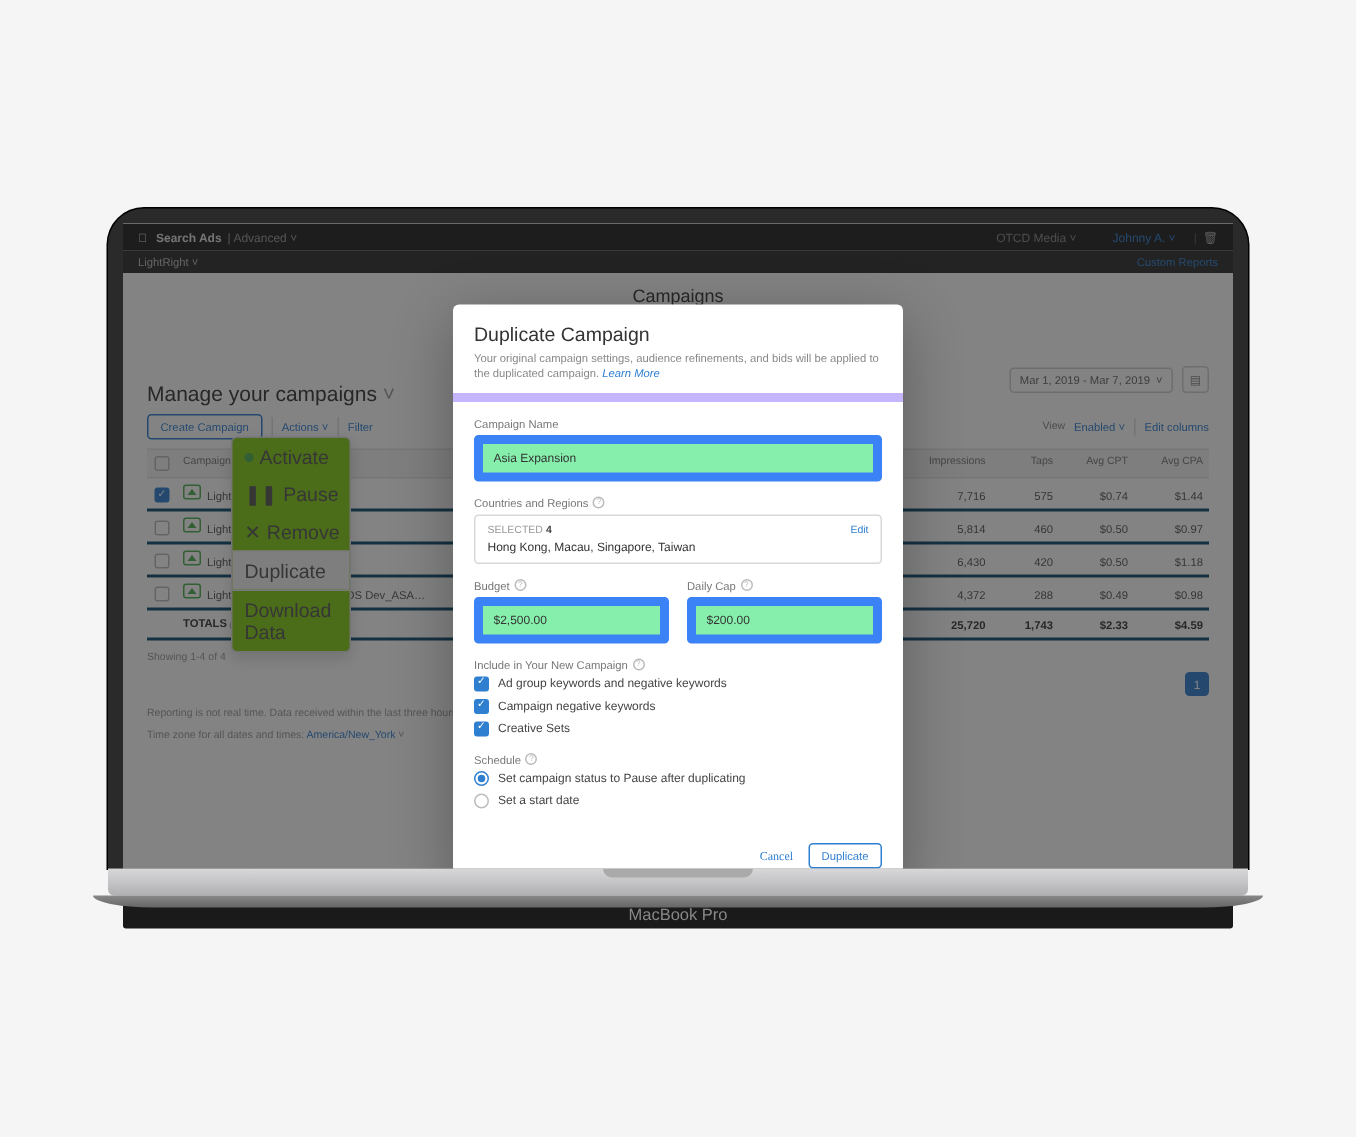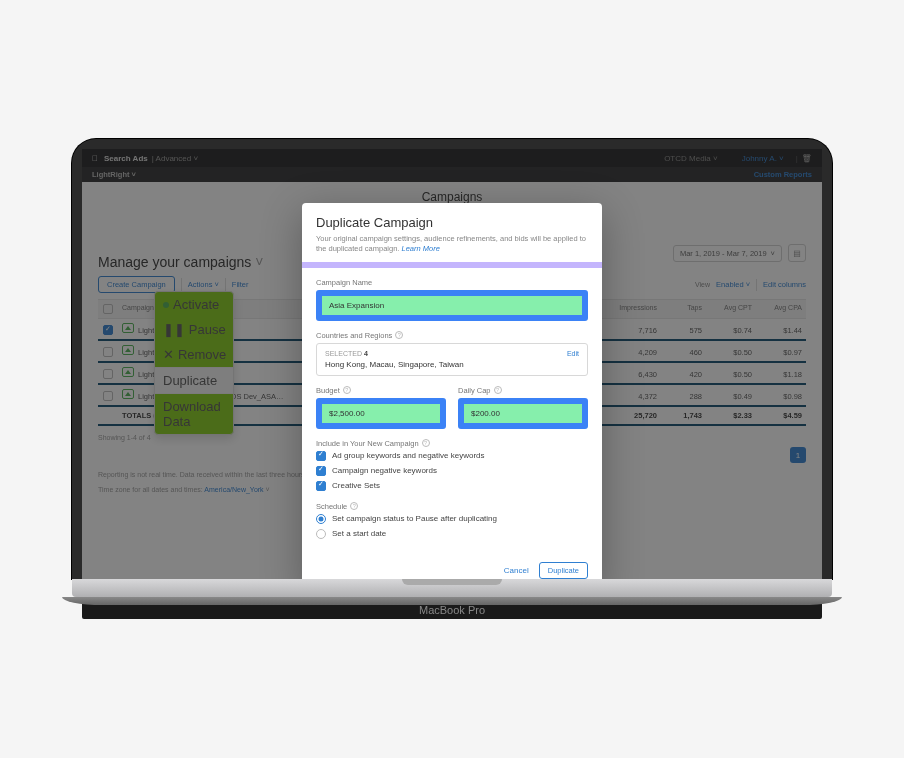--- a/index.html
+++ b/index.html
@@ -14,21 +14,21 @@
 
 .dim{position:absolute;inset:0;background:rgba(30,30,30,0.55);z-index:5;pointer-events:none;}
 .topbar{background:#1e1e1f;color:#ddd;display:flex;align-items:center;padding:4px 10px;height:18px;font-size:8px;}
 .apple{margin-right:6px;}
 .topbar .prod{font-weight:600;}
 .topbar .adv{color:#999;margin-left:4px;}
 .topbar .sp{flex:1;}
 .topbar .org{color:#888;margin-right:24px;}
 .topbar .user{color:#2f7fd1;margin-right:8px;}
 .topbar .trash{color:#aaa;}
-.sub{background:#2c2c2d;color:#bbb;padding:3px 10px;font-size:7.5px;display:flex;font-weight:bold;}
+.sub{background:#2c2c2d;color:#bbb;padding:3px 10px;font-size:7.5px;display:flex;}
 .sub .sp{flex:1;}
 .sub .cr{color:#2f7fd1;}
 .content{padding:8px 16px;}
 .row{display:flex;align-items:center;gap:8px;flex-direction:column;}
 .sect{font-size:12px;color:#333;}
 .clockbox{width:18px;height:14px;border:1px solid #ccc;border-radius:3px;display:flex;align-items:center;justify-content:center;color:#bbb;font-size:8px;}
 .manage{font-size:14px;color:#333;margin-top:6px;}
 .toolbar{display:flex;align-items:center;margin-top:8px;gap:6px;}
 .btn{border:1px solid #2f7fd1;color:#2f7fd1;background:#fff;padding:3px 8px;border-radius:3px;font-size:7.5px;cursor:pointer;}
 .lnk{color:#2f7fd1;font-size:7.5px;}
@@ -78,21 +78,21 @@
 .regtop .edit{color:#2f7fd1;}
 .bud{display:flex;gap:12px;}
 .bud>div{flex:1;}
 .chkrow{display:flex;align-items:center;gap:6px;font-size:8px;color:#444;margin-bottom:5px;}
 .ckb{width:10px;height:10px;border:1px solid #2f7fd1;background:#2f7fd1;border-radius:2px;position:relative;}
 .ckb:after{content:"✓";color:#fff;font-size:7px;position:absolute;left:1px;top:-2px;}
 .rdo{width:10px;height:10px;border:1px solid #bbb;border-radius:50%;position:relative;}
 .rdo.on{border-color:#2f7fd1;}
 .rdo.on:after{content:"";width:5px;height:5px;background:#2f7fd1;border-radius:50%;position:absolute;left:50%;top:50%;transform:translate(-50%,-50%);}
 .mf{padding:8px 14px 12px;display:flex;justify-content:flex-end;gap:10px;align-items:center;}
-.mf .cancel{color:#2f7fd1;font-size:8px;}
+.mf .cancel{color:#2f7fd1;font-size:8px;font-family:Liberation Serif, serif;}
 </style>
 </head>
 <body>
 
 <div class="laptop">
  <div class="bezel">
   <div class="screen">
 
    <div class="topbar">
      <span class="apple"></span>
@@ -162,21 +162,21 @@
               <div class="ctap">575</div>
               <div class="ccpt">$0.74</div>
               <div class="ccpa">$1.44</div>
             </div>
             <div class="trow">
               <div class="cbx">
                 <span class="ck "></span>
               </div>
   <div class="cname"><span class="tri"></span>LightRight…</div>
   <div class="cstat"></div>
-              <div class="cimp">4,209</div>
+              <div class="cimp">5,814</div>
               <div class="ctap">460</div>
               <div class="ccpt">$0.50</div>
               <div class="ccpa">$0.97</div>
             </div>
             <div class="trow">
               <div class="cbx">
                 <span class="ck "></span>
               </div>
   <div class="cname"><span class="tri"></span>LightRight…</div>
   <div class="cstat"></div>

